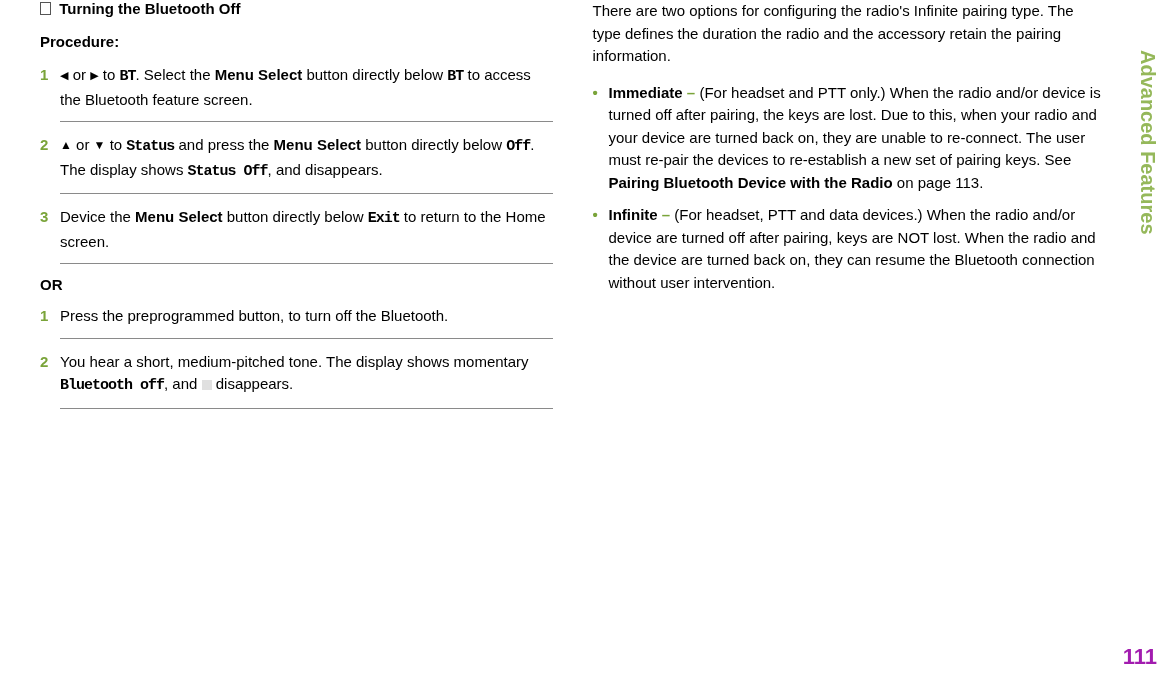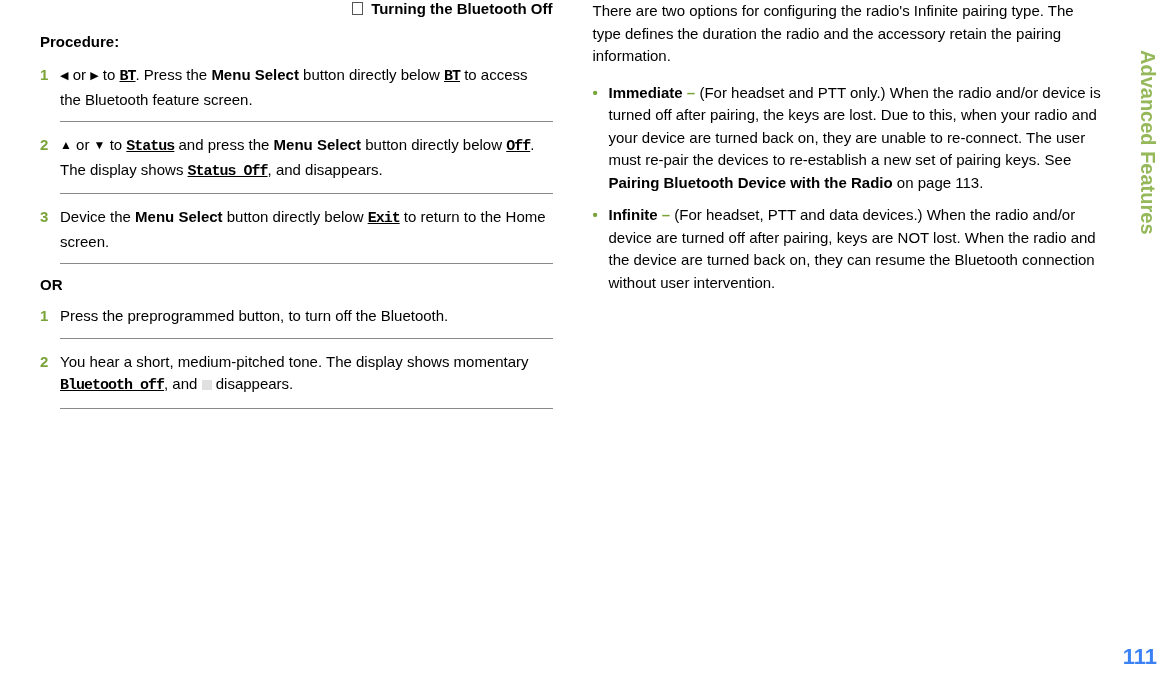--- a/index.html
+++ b/index.html
@@ -21,21 +21,20 @@
   }
   .column {
     width: 50%;
     padding: 0 20px;
     box-sizing: border-box;
   }
   .section-heading {
     font-weight: bold;
     margin: 0 0 16px 0;
     font-size: 15px;
-    text-align: right;
   }
   .checkbox {
     display: inline-block;
     width: 9px;
     height: 11px;
     border: 1px solid #555;
     vertical-align: -1px;
     margin-right: 4px;
   }
   .procedure-label {
@@ -62,21 +61,20 @@
     margin: 6px 0 6px 20px;
   }
   .or {
     font-weight: bold;
     margin: 12px 0;
   }
   .mono {
     font-family: "Courier New", monospace;
     font-weight: bold;
     letter-spacing: -1px;
-    text-decoration: underline;
   }
   .b { font-weight: bold; margin-top: 7px; }
   .tri {
     display: inline-block;
     font-size: 12px;
     vertical-align: 1px;
   }
   .arrow {
     display: inline-block;
     font-size: 11px;
@@ -103,21 +101,21 @@
     top: 50px;
     writing-mode: vertical-rl;
     color: #95b85a;
     font-weight: bold;
     font-size: 20px;
   }
   .page-num {
     position: absolute;
     right: 8px;
     bottom: 20px;
-    color: #3b82f6;
+    color: #a21caf;
     font-weight: bold;
     font-size: 22px;
   }
   p.body {
     line-height: 1.5;
     margin: 0 0 14px 0;
   }
   .btsquare {
     display:inline-block;
     width:10px;
@@ -140,21 +138,21 @@
 
     <div class="procedure-label">Procedure:</div>
 
     <div class="step">
       <div class="step-num">1</div>
       <div class="step-body">
         <span class="arrow">◀</span>
         <span>or</span>
         <span class="arrow">▶</span>
         <span>to</span>
-        <span class="mono">BT</span><span>. Press the </span><span class="b">Menu Select</span><span> button directly below </span><span class="mono">BT</span><span> to access the Bluetooth feature screen.</span>
+        <span class="mono">BT</span><span>. Select the </span><span class="b">Menu Select</span><span> button directly below </span><span class="mono">BT</span><span> to access the Bluetooth feature screen.</span>
       </div>
     </div>
     <hr class="hr">
 
     <div class="step">
       <div class="step-num">2</div>
       <div class="step-body">
         <span class="tri">▲</span>
         <span>or</span>
         <span class="tri">▼</span>

